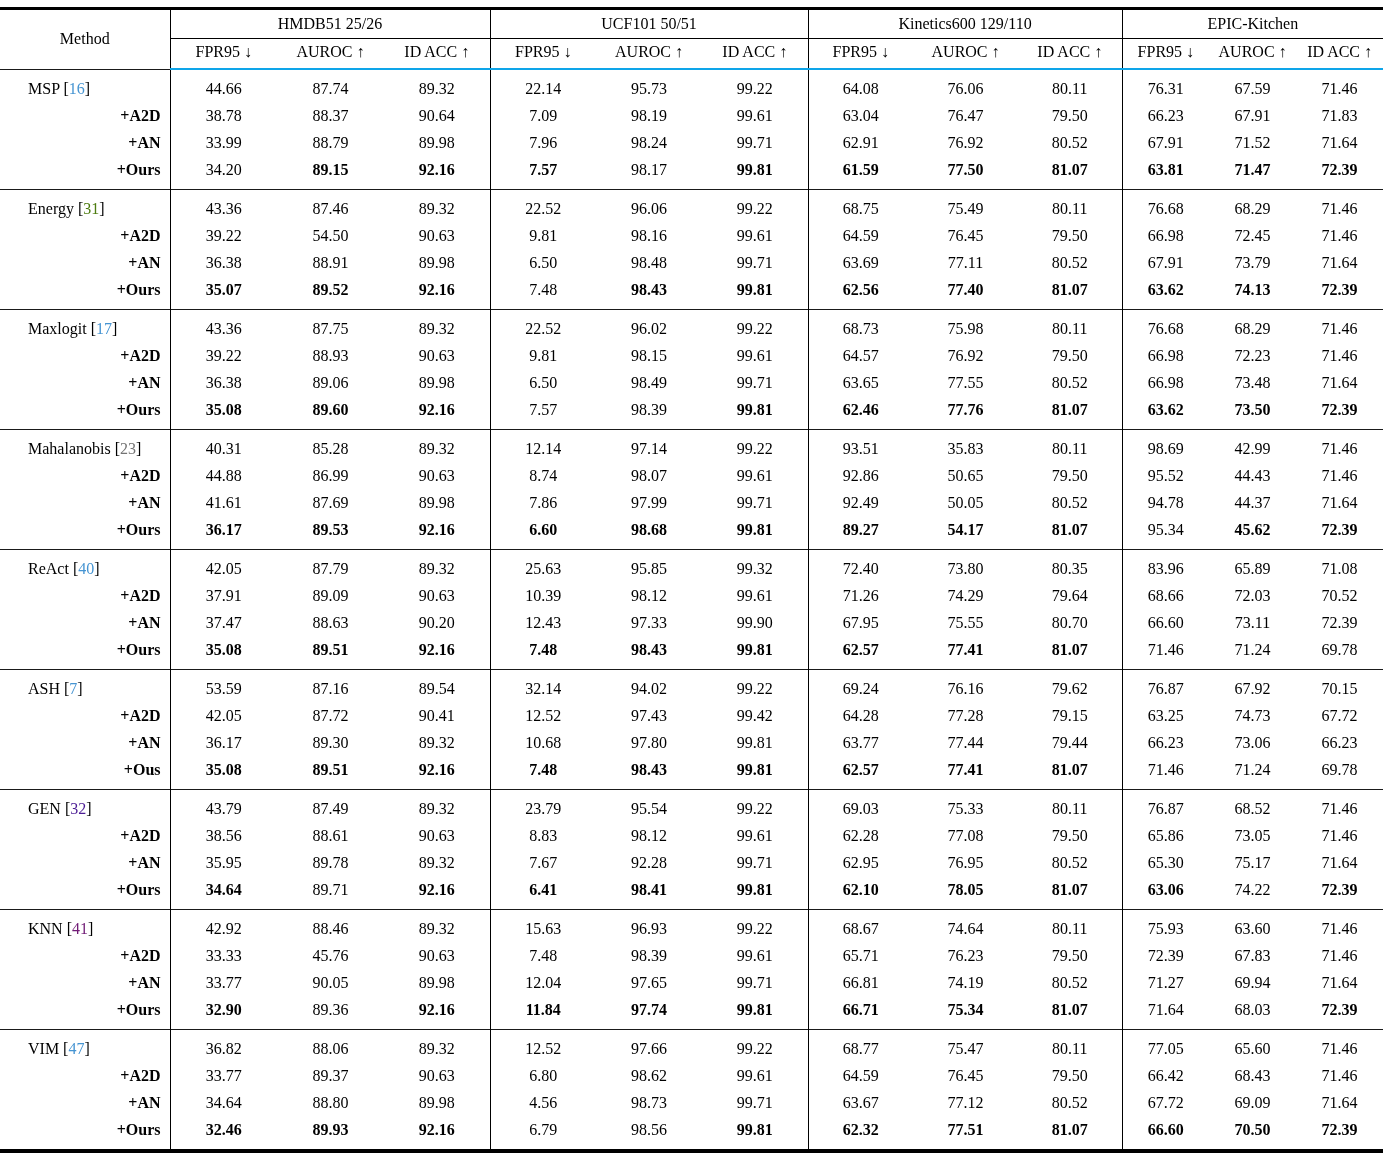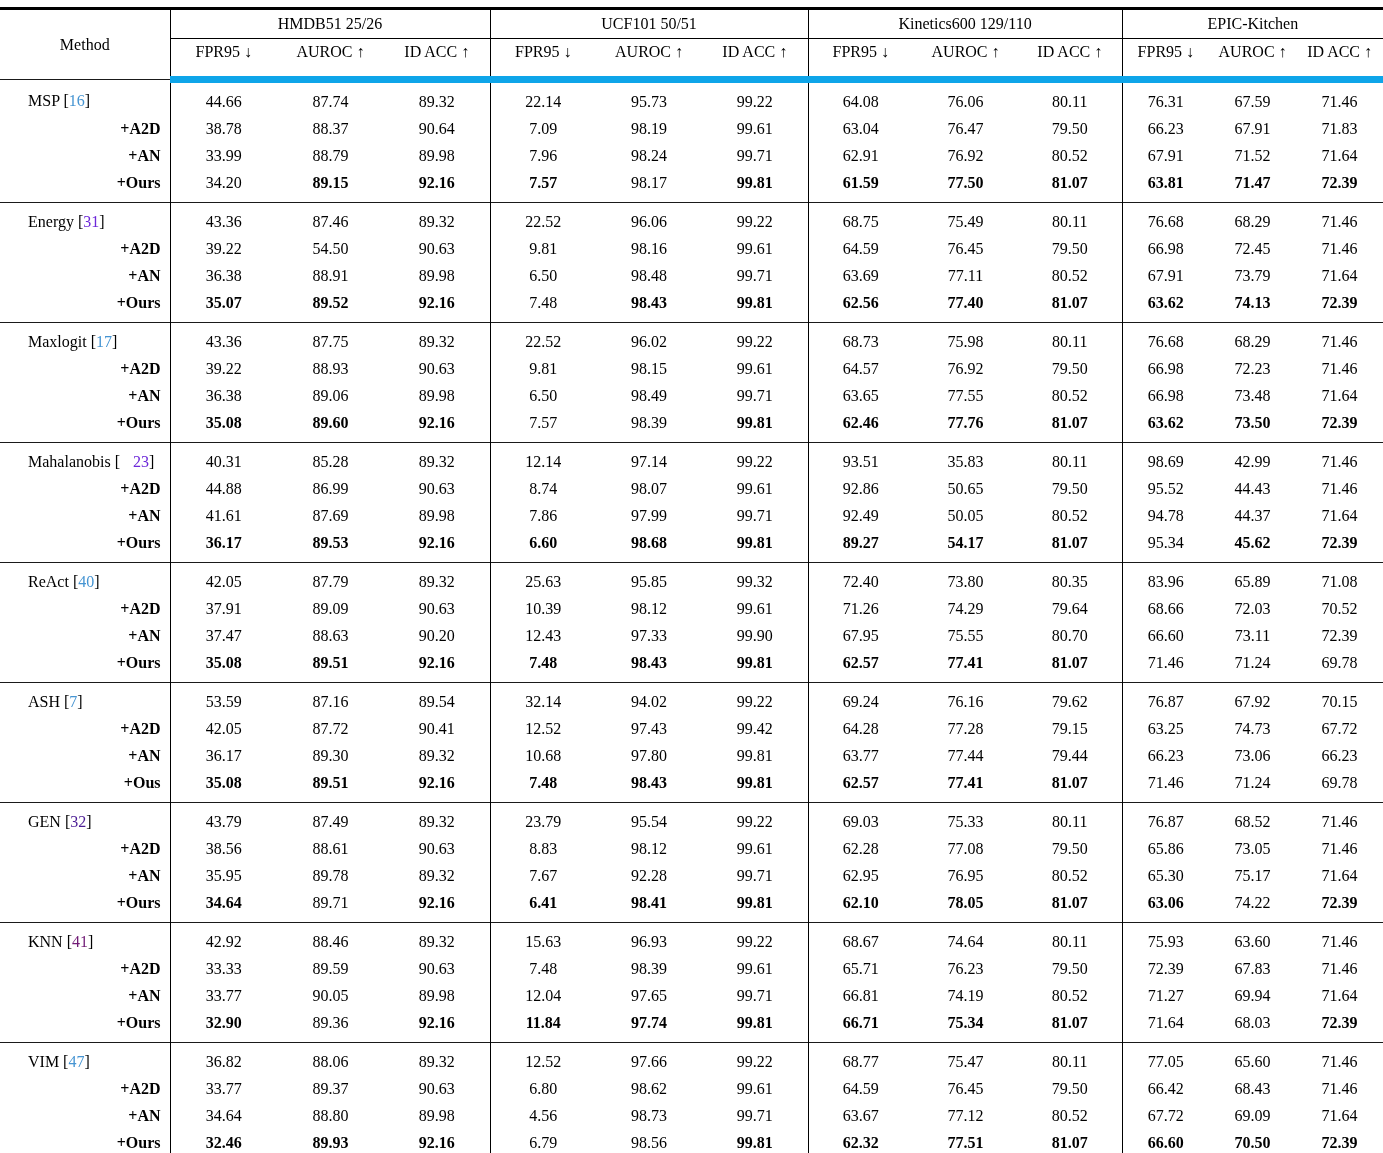--- a/index.html
+++ b/index.html
@@ -27,21 +27,21 @@
     line-height: 20px;
     text-align: center;
     font-weight: normal;
     white-space: nowrap;
     overflow: hidden;
   }
   
   .vr { border-right: 1px solid #000; }
   
   th.group-h { border-bottom: 1px solid #000; padding: 4px 12px; }
-  thead tr.metric-row th { border-bottom: 7px solid #0ea5e9; padding: 3px 0 14px 0; }
+  thead tr.metric-row th { border-bottom: 2px solid #0ea5e9; padding: 3px 0 6px 0; }
   th.method-h { vertical-align: middle; }
   
   tr.row-first > td { border-top: 1.5px solid #1a1a1a; padding-top: 9px; }
   tr.row-last  > td { padding-bottom: 9px; }
   td.mcell { text-align: left; padding-left: 28px; }
   td.vcell { text-align: right; padding-right: 9px; font-weight: bold; }
   .b { font-weight: bold; }
 </style>
 </head>
 <body>
@@ -143,21 +143,21 @@
           <td class="b">61.59</td>
           <td class="b">77.50</td>
           <td class="b vr">81.07</td>
           <td class="b">63.81</td>
           <td class="b">71.47</td>
           <td class="b">72.39</td>
         </tr>
       </tbody>
       <tbody>
         <tr class="row-first ">
-          <td class="mcell vr">Energy [<span style="color: #6d28d9; margin-top: 27px;">31</span>]</td>
+          <td class="mcell vr">Energy [<span style="color: #4d7c0f; margin-top: 27px;">31</span>]</td>
           <td>43.36</td>
           <td>87.46</td>
           <td class=" vr">89.32</td>
           <td>22.52</td>
           <td>96.06</td>
           <td class=" vr">99.22</td>
           <td>68.75</td>
           <td>75.49</td>
           <td class=" vr">80.11</td>
           <td>76.68</td>
@@ -267,21 +267,21 @@
           <td class="b">62.46</td>
           <td class="b">77.76</td>
           <td class="b vr">81.07</td>
           <td class="b">63.62</td>
           <td class="b">73.50</td>
           <td class="b">72.39</td>
         </tr>
       </tbody>
       <tbody>
         <tr class="row-first ">
-          <td class="mcell vr">Mahalanobis [<span style="color: #6d28d9; margin-left: 13px;">23</span>]</td>
+          <td class="mcell vr">Mahalanobis [<span style="color: #737373;">23</span>]</td>
           <td>40.31</td>
           <td>85.28</td>
           <td class=" vr">89.32</td>
           <td>12.14</td>
           <td>97.14</td>
           <td class=" vr">99.22</td>
           <td>93.51</td>
           <td>35.83</td>
           <td class=" vr">80.11</td>
           <td>98.69</td>
@@ -532,21 +532,21 @@
           <td>68.67</td>
           <td>74.64</td>
           <td class=" vr">80.11</td>
           <td>75.93</td>
           <td>63.60</td>
           <td>71.46</td>
         </tr>
         <tr>
           <td class="vcell vr">+A2D</td>
           <td>33.33</td>
-          <td>89.59</td>
+          <td>45.76</td>
           <td class=" vr">90.63</td>
           <td>7.48</td>
           <td>98.39</td>
           <td class=" vr">99.61</td>
           <td>65.71</td>
           <td>76.23</td>
           <td class=" vr">79.50</td>
           <td>72.39</td>
           <td>67.83</td>
           <td>71.46</td>

